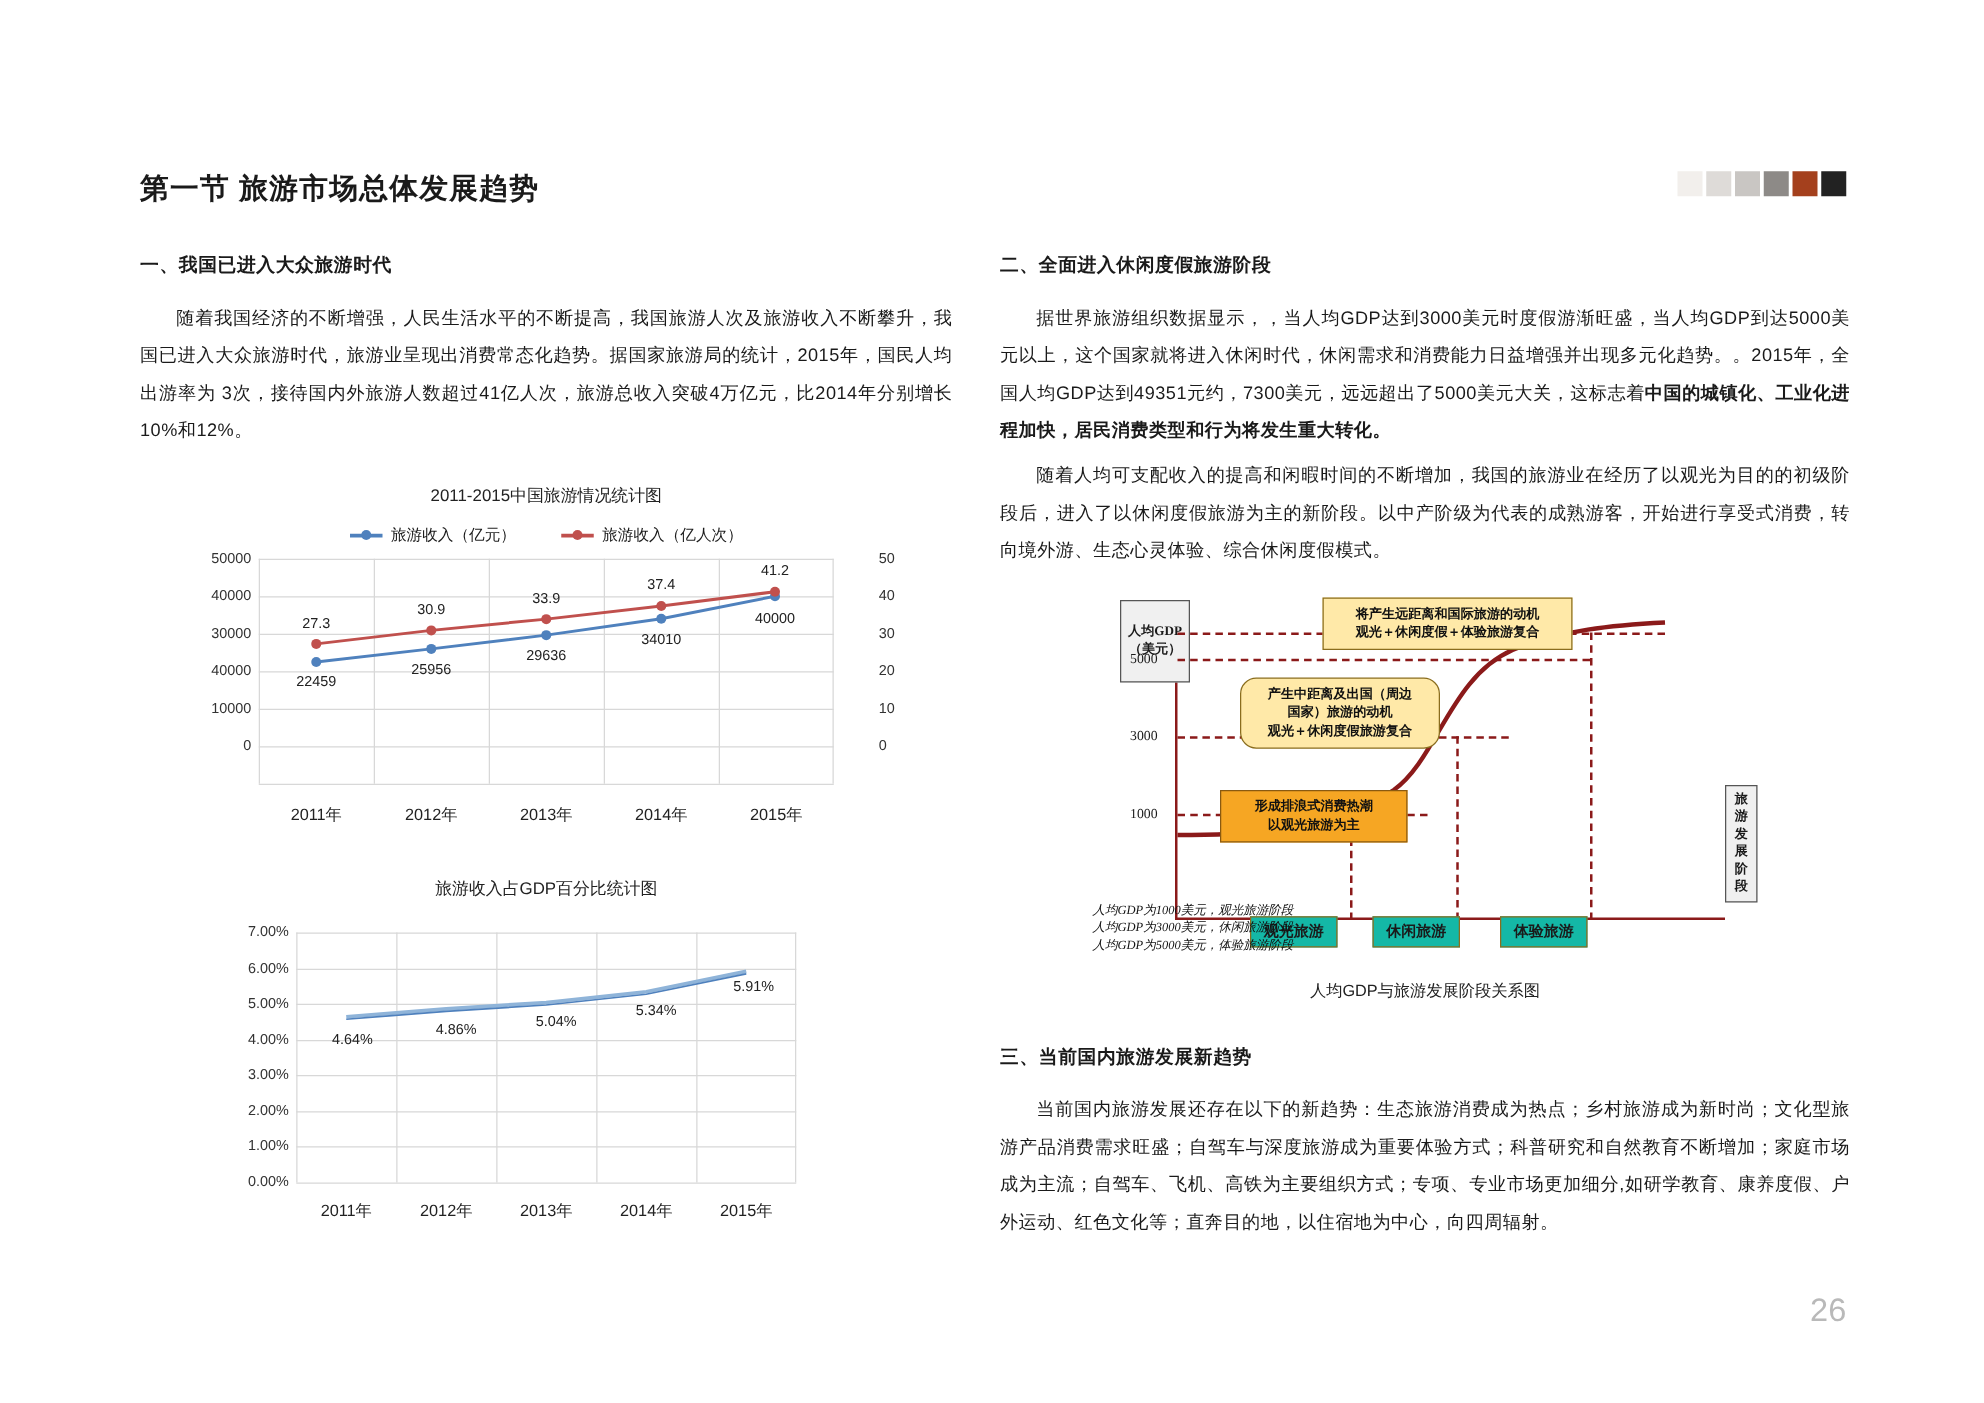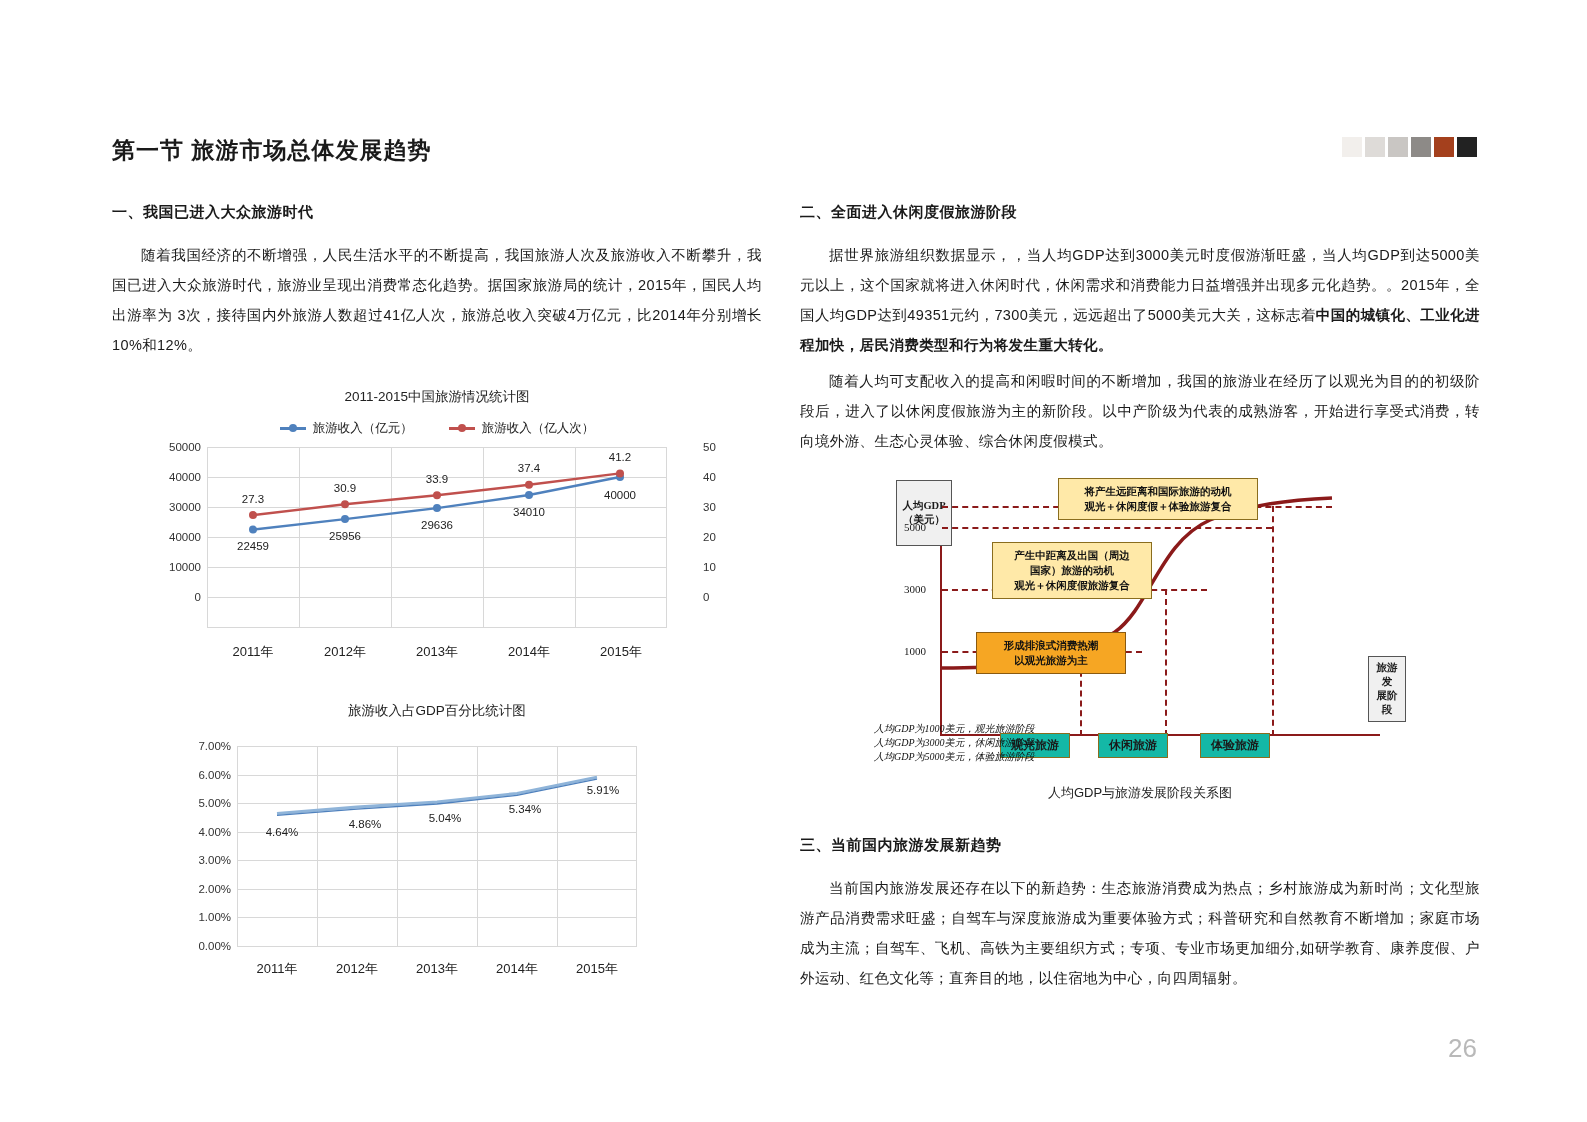--- a/index.html
+++ b/index.html
@@ -295,21 +295,21 @@
 
     <div class="diagram">
 
       <div style="position:absolute;left:60px;top:18px;bottom:36px;width:2px;background:#8b1a1a;"></div>
       <div style="position:absolute;left:60px;bottom:36px;right:20px;height:2px;background:#8b1a1a;"></div>
 
       <div class="axis-label" style="left:16px;top:8px;width:56px;">
         <div>人均GDP</div>
         <div>（美元）</div>
       </div>
-      <div class="axis-label" style="right:-6px;bottom:50px;width:38px;padding:4px 3px;">
+      <div class="axis-label" style="right:-6px;bottom:50px;width:26px;padding:4px 3px;">
         <div>旅游发</div>
         <div>展阶段</div>
       </div>
 
       <div class="ytick-d" style="left:24px;top:55px">5000</div>
       <div class="ytick-d" style="left:24px;top:117px">3000</div>
       <div class="ytick-d" style="left:24px;top:179px">1000</div>
 
       <div style="position:absolute;left:62px;top:34px;width:390px;border-top:2px dashed #8b1a1a;"></div>
       <div style="position:absolute;left:62px;top:55px;width:330px;border-top:2px dashed #8b1a1a;"></div>
@@ -321,21 +321,21 @@
       <div style="position:absolute;left:392px;top:34px;bottom:36px;border-left:2px dashed #8b1a1a;"></div>
 
       <svg style="position:absolute;left:0;top:0;" width="520" height="300">
         <path d="M62,196 C150,196 190,190 235,160 C270,135 280,70 330,48 C370,32 410,28 452,26" fill="none" stroke="#8b1a1a" stroke-width="3.5"></path>
       </svg>
 
       <div class="dbox" style="left:178px;top:6px;width:200px;">
         <div>将产生远距离和国际旅游的动机</div>
         <div>观光＋休闲度假＋体验旅游复合</div>
       </div>
-      <div class="dbox" style="left:112px;top:70px;width:160px;">
+      <div class="dbox" style="left:112px;top:70px;width:160px;border-radius:13px;">
         <div>产生中距离及出国（周边</div>
         <div>国家）旅游的动机</div>
         <div>观光＋休闲度假旅游复合</div>
       </div>
       <div class="dbox dbox-orange" style="left:96px;top:160px;width:150px;">
         <div>形成排浪式消费热潮</div>
         <div>以观光旅游为主</div>
       </div>
 
       <div class="stage-box" style="left:120px;bottom:14px;">观光旅游</div>

